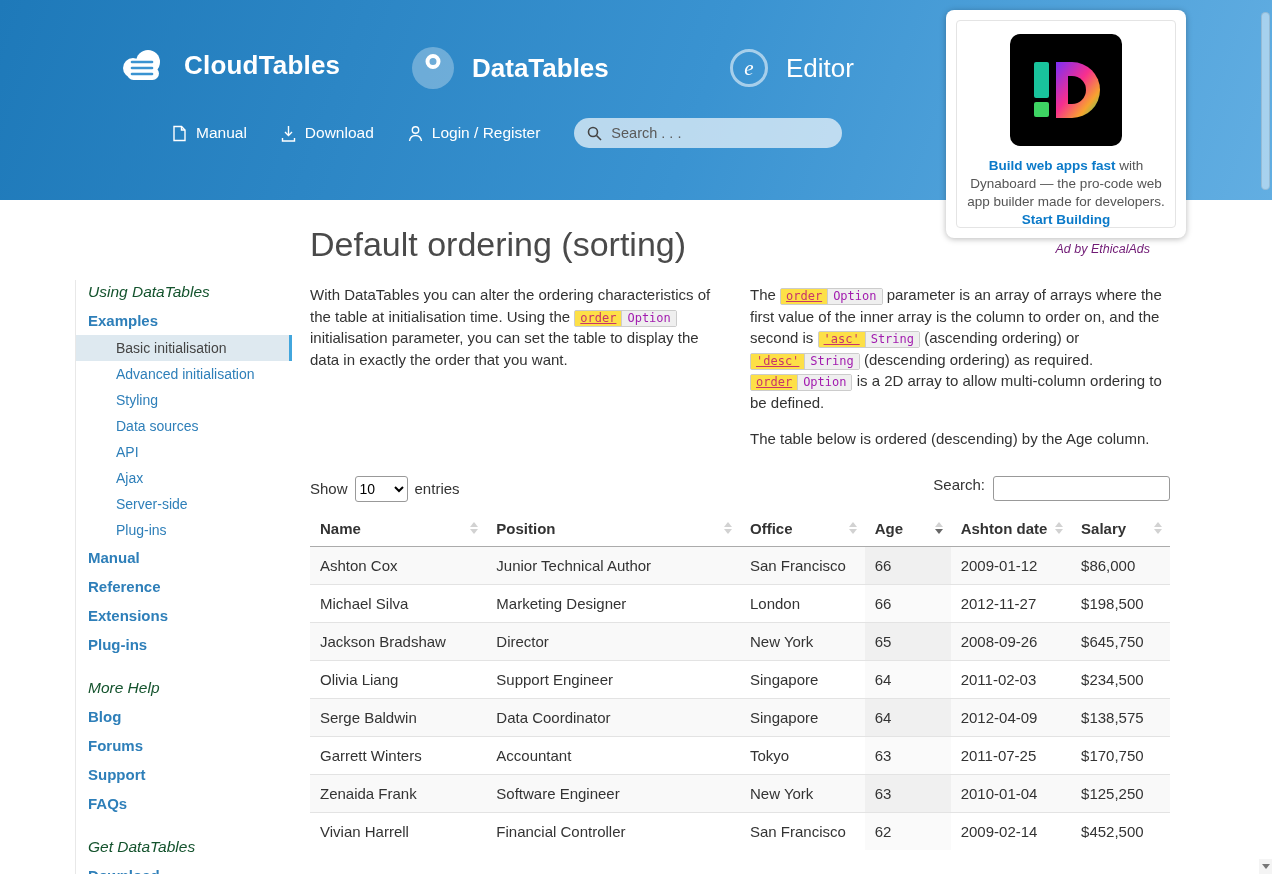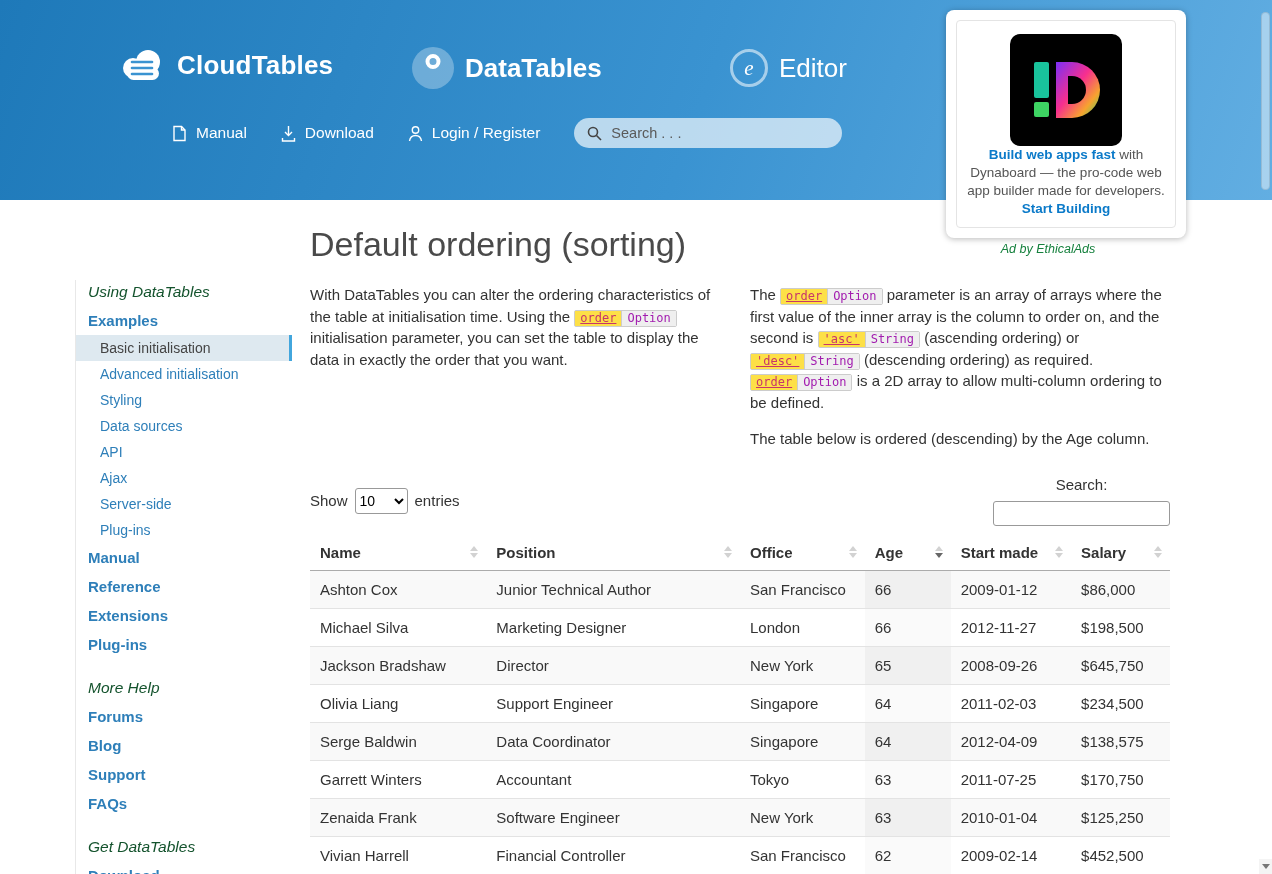--- a/index.html
+++ b/index.html
@@ -11,21 +11,21 @@
     position: relative;
     color: #333;
   }
   a { cursor: pointer; }
 
   
   .site-header {
     position: absolute; top: 0; left: 0; width: 1272px; height: 200px;
     background: linear-gradient(110deg, var(--header-start,#1e79b9) 0%, #3a93d1 55%, var(--header-end,#62aee2) 100%);
   }
-  .brand { position: absolute; display: flex; align-items: center; gap: 11px; color: #fff; text-decoration: none; }
+  .brand { position: absolute; display: flex; align-items: center; gap: 18px; color: #fff; text-decoration: none; }
   .brand-cloudtables { left: 118px; top: 47px; }
   .brand-datatables  { left: 412px; top: 47px; }
   .brand-editor      { left: 730px; top: 49px; }
   .brand-text { font-size: 26px; }
   .bt-ct { font-weight: 700; letter-spacing: .2px; }
   .bt-dt { font-weight: 600; }
   .bt-ed { font-weight: 400; }
 
   .dt-circle { width: 42px; height: 42px; border-radius: 50%; background: rgba(255,255,255,.30); position: relative; display:inline-block; }
   .dt-circle .dt-inner { position: absolute; left: 50%; top: 7px; transform: translateX(-50%);
@@ -41,50 +41,50 @@
     border-radius: 15px; background: rgba(255,255,255,.66); padding: 0 13px; }
   .search-pill input { border: none; background: transparent; outline: none; font-size: 14.5px; color: #333; width: 100%; }
   .search-pill input::placeholder { color: #5a5a5a; }
 
   
   .ad-card { position: absolute; left: 946px; top: 10px; width: 240px; height: 228px; background: #fff;
     border-radius: 8px; box-shadow: 0 1px 6px rgba(0,0,0,.28); padding: 10px; }
   .ad-inner { border: 1px solid #e4e4e4; border-radius: 4px; height: 100%;
     display: flex; flex-direction: column; align-items: center; padding: 13px 10px 8px; }
   .ad-logo { width: 112px; height: 112px; }
-  .ad-text { font-size: 13.5px; line-height: 18px; color: #555; text-align: center; }
+  .ad-text { margin-top: 11px; font-size: 13.5px; line-height: 18px; color: #555; text-align: center; }
   .ad-text a { color: var(--ad-link,#0b7ac9); font-weight: 700; text-decoration: none; }
-  .ad-attribution { position: absolute; left: 946px; top: 242px; width: 204px; text-align: center;
-    font-size: 12.5px; font-style: italic; color: #15803d; }
+  .ad-attribution { position: absolute; left: 946px; top: 242px; width: 204px; text-align: right;
+    font-size: 12.5px; font-style: italic; color: #701a75; }
 
   
   .sidebar { position: absolute; left: 75px; top: 280px; width: 217px; border-left: 1px solid #e8e8e8; }
   .sb-heading { font-style: italic; font-size: 15.5px; color: #14532d; padding: 3px 0 5px 12px; margin-top: 17px; }
   .sb-heading:first-child { margin-top: 0; }
   .sb-item { display: block; text-decoration: none; color: var(--link,#2e7fb9); }
   .sb-item.lvl1 { font-weight: 700; font-size: 15px; padding: 6px 12px; }
-  .sb-item.lvl2 { font-size: 14px; padding: 5px 12px 5px 24px; }
+  .sb-item.lvl2 { font-size: 14px; padding: 5px 12px 5px 40px; }
   .sb-item.active { background: #dee9f0; color: #444; border-right: 3px solid var(--active-indicator,#42a6dd); }
 
   
   .main { position: absolute; left: 310px; top: 225px; width: 860px; }
   .page-title { font-size: 34px; font-weight: 400; color: #4a4a4a; margin-bottom: 20px; }
   .intro { display: grid; grid-template-columns: 1fr 1fr; column-gap: 20px; font-size: 15px; line-height: 21.5px; }
   .intro p.p2 { margin-top: 15px; }
 
   .dt-tag { display: inline-block; border: 1px solid #ccc; border-radius: 2px;
     font-family: "DejaVu Sans Mono", monospace; font-size: 12px; line-height: 15px;
     white-space: nowrap; text-decoration: none; vertical-align: baseline; }
   .tag-name { display: inline-block; color: var(--code-text,#c7356a); background: #fde047; padding: 0 5px; text-decoration: underline; }
   .tag-type { display: inline-block; color: #a21caf; background: #efefef; padding: 0 5px; border-left: 1px solid #ccc; }
 
   .dt-controls { display: flex; justify-content: space-between; align-items: center; margin-top: 26px; font-size: 15px; }
   .length { display: flex; align-items: center; gap: 7px; }
   .length select { width: 53px; height: 26px; border: 1px solid #999; border-radius: 3px; background: #fff; font-size: 14px; }
-  .filter { display: flex; align-items: center; gap: 8px; flex-direction: column; }
+  .filter { display: flex; gap: 8px; }
   .filter input { width: 177px; height: 25px; border: 1px solid #999; border-radius: 3px; padding: 0 6px; font-size: 14px; }
 
   table.dataTable { width: 100%; border-collapse: collapse; margin-top: 9px; font-size: 15px; }
   .dataTable th { text-align: left; font-weight: 700; padding: 9px 8px 9px 10px; border-bottom: 1px solid #ababab; color: #333; cursor: pointer; }
   .dataTable th:nth-child(1){ width: 20.5%; } .dataTable th:nth-child(2){ width: 29.5%; }
   .dataTable th:nth-child(3){ width: 14.5%; } .dataTable th:nth-child(4){ width: 10%; }
   .dataTable th:nth-child(5){ width: 14%; }   .dataTable th:nth-child(6){ width: 11.5%; }
   .th-inner { display: flex; align-items: center; justify-content: space-between; gap: 6px; }
   .sort { display: flex; flex-direction: column; }
   .tri { width: 0; height: 0; border-left: 4px solid transparent; border-right: 4px solid transparent; display: block; }
@@ -218,22 +218,22 @@
     <a class="sb-item lvl2">Data sources</a>
     <a class="sb-item lvl2">API</a>
     <a class="sb-item lvl2">Ajax</a>
     <a class="sb-item lvl2">Server-side</a>
     <a class="sb-item lvl2">Plug-ins</a>
     <a class="sb-item lvl1">Manual</a>
     <a class="sb-item lvl1">Reference</a>
     <a class="sb-item lvl1">Extensions</a>
     <a class="sb-item lvl1">Plug-ins</a>
     <div class="sb-heading">More Help</div>
+    <a class="sb-item lvl1">Blog</a>
     <a class="sb-item lvl1">Forums</a>
-    <a class="sb-item lvl1">Blog</a>
     <a class="sb-item lvl1">Support</a>
     <a class="sb-item lvl1">FAQs</a>
     <div class="sb-heading">Get DataTables</div>
     <a class="sb-item lvl1">Download</a>
   </nav>
 
 <main class="main">
   <h1 class="page-title">Default ordering (sorting)</h1>
 
   <div class="intro">
@@ -296,21 +296,21 @@
             <div class="th-inner">
               <span>Age</span>
               <span class="sort">
                 <span class="tri up"></span>
                 <span class="tri down on"></span>
               </span>
             </div>
           </th>
           <th>
             <div class="th-inner">
-              <span>Start made</span>
+              <span>Ashton date</span>
               <span class="sort">
                 <span class="tri up"></span>
                 <span class="tri down"></span>
               </span>
             </div>
           </th>
           <th>
             <div class="th-inner">
               <span>Salary</span>
               <span class="sort">

